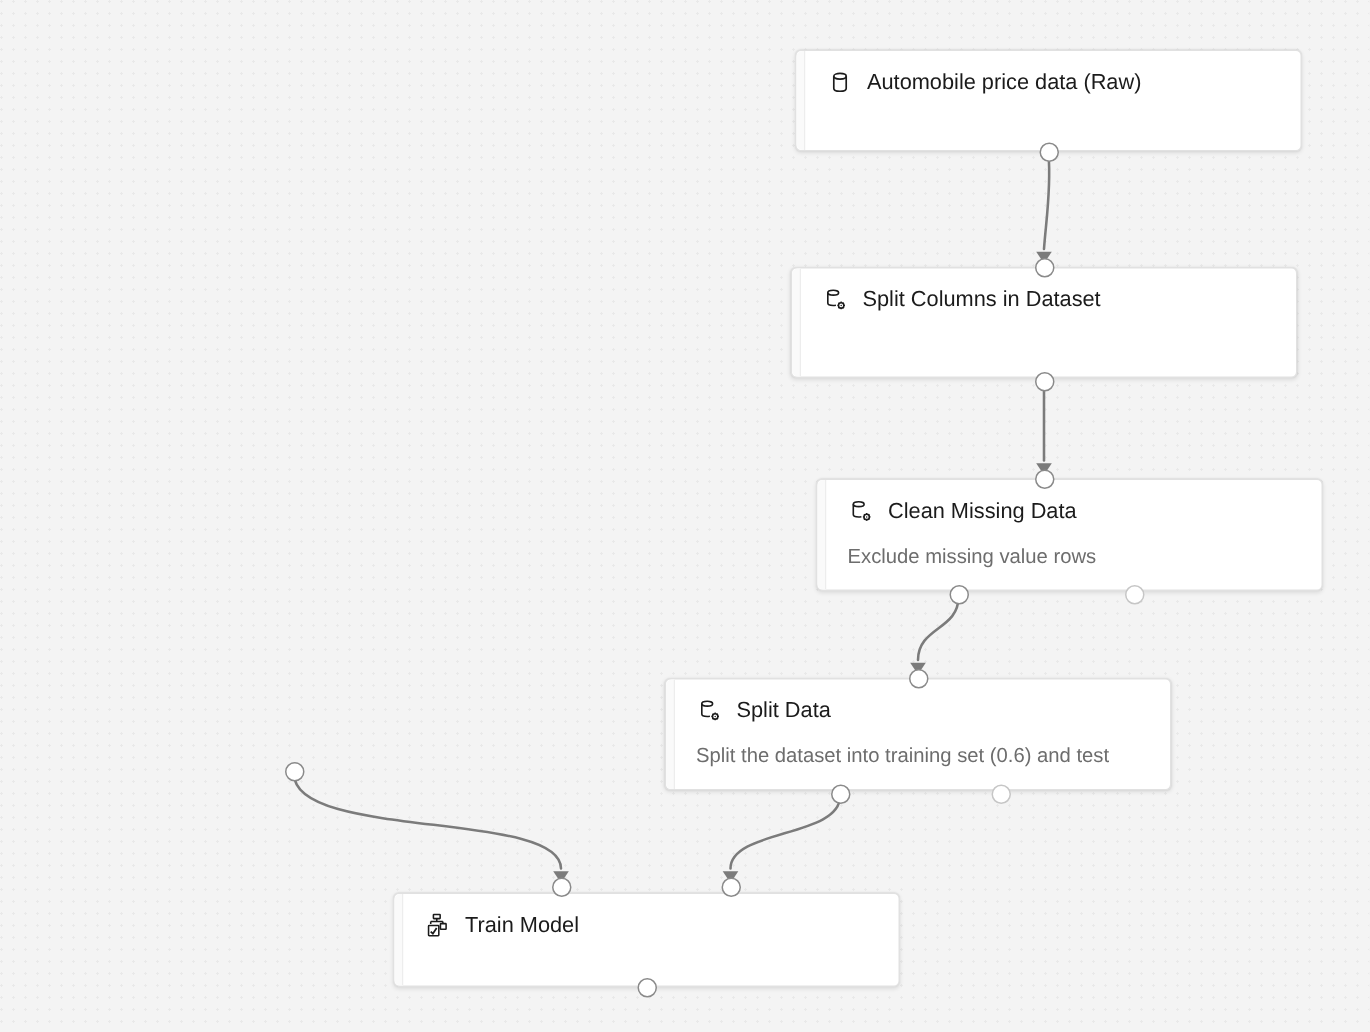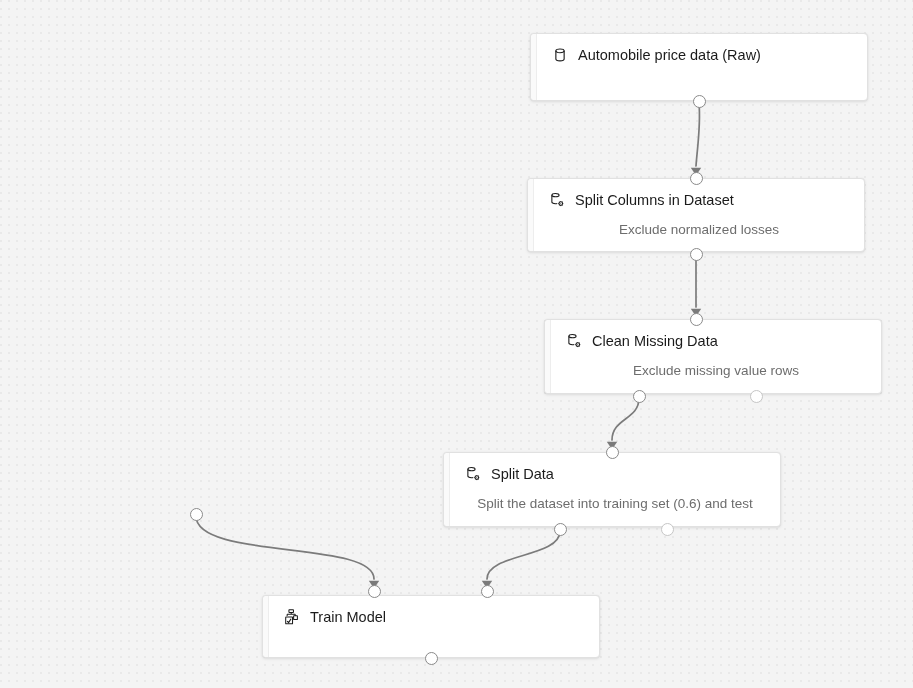--- a/index.html
+++ b/index.html
@@ -36,21 +36,20 @@
 
   
   .node {
     position: absolute;
     box-sizing: border-box;
     background: #ffffff;
     border: 1px solid #e1e1e1;
     border-radius: 4px;
     box-shadow: 0 1px 3px rgba(0,0,0,0.10), 0 0 1px rgba(0,0,0,0.06);
     z-index: 2;
-    text-align: center;
   }
 
   .node-accent {
     position: absolute;
     left: 0;
     top: 0;
     bottom: 0;
     width: 5px;
     background: #fafafa;
     border-right: 1px solid #ededed;
@@ -163,21 +162,20 @@
         <div class="node-titlerow">
           <span class="node-icon"><svg viewBox="0 0 20 20" width="18" height="18" fill="none" stroke="#1b1b1b" stroke-width="1.2">
               <ellipse cx="8.3" cy="4.6" rx="4.0" ry="1.8"></ellipse>
               <path d="M4.3 4.6 V12.3 C4.3 13.3 6.1 14.1 8.3 14.1 C9.0 14.1 9.7 14.0 10.3 13.9"></path>
               <circle cx="14.2" cy="14.0" r="2.0"></circle>
               <circle cx="14.2" cy="14.0" r="0.55" fill="#1b1b1b" stroke="none"></circle>
               <path d="M14.2 11.2 V12.0 M14.2 16.0 V16.8 M11.4 14.0 H12.2 M16.2 14.0 H17.0 M12.2 12.0 L12.8 12.6 M15.6 15.4 L16.2 16.0 M16.2 12.0 L15.6 12.6 M12.8 15.4 L12.2 16.0" stroke-width="1.0"></path>
             </svg></span>
           <span class="node-title">Split Columns in Dataset</span>
         </div>
-        <div class="node-subtitle">Exclude normalized losses</div>
       </div>
     </div>
     <div class="port" style="left: 689.5px; top: 171.5px;"></div>
     <div class="port" style="left: 689.5px; top: 247.5px;"></div>
     <div class="node" style="left: 544px; top: 319px; width: 338px; height: 75px;">
       <div class="node-accent"></div>
       <div class="node-body">
         <div class="node-titlerow">
           <span class="node-icon"><svg viewBox="0 0 20 20" width="18" height="18" fill="none" stroke="#1b1b1b" stroke-width="1.2">
               <ellipse cx="8.3" cy="4.6" rx="4.0" ry="1.8"></ellipse>

